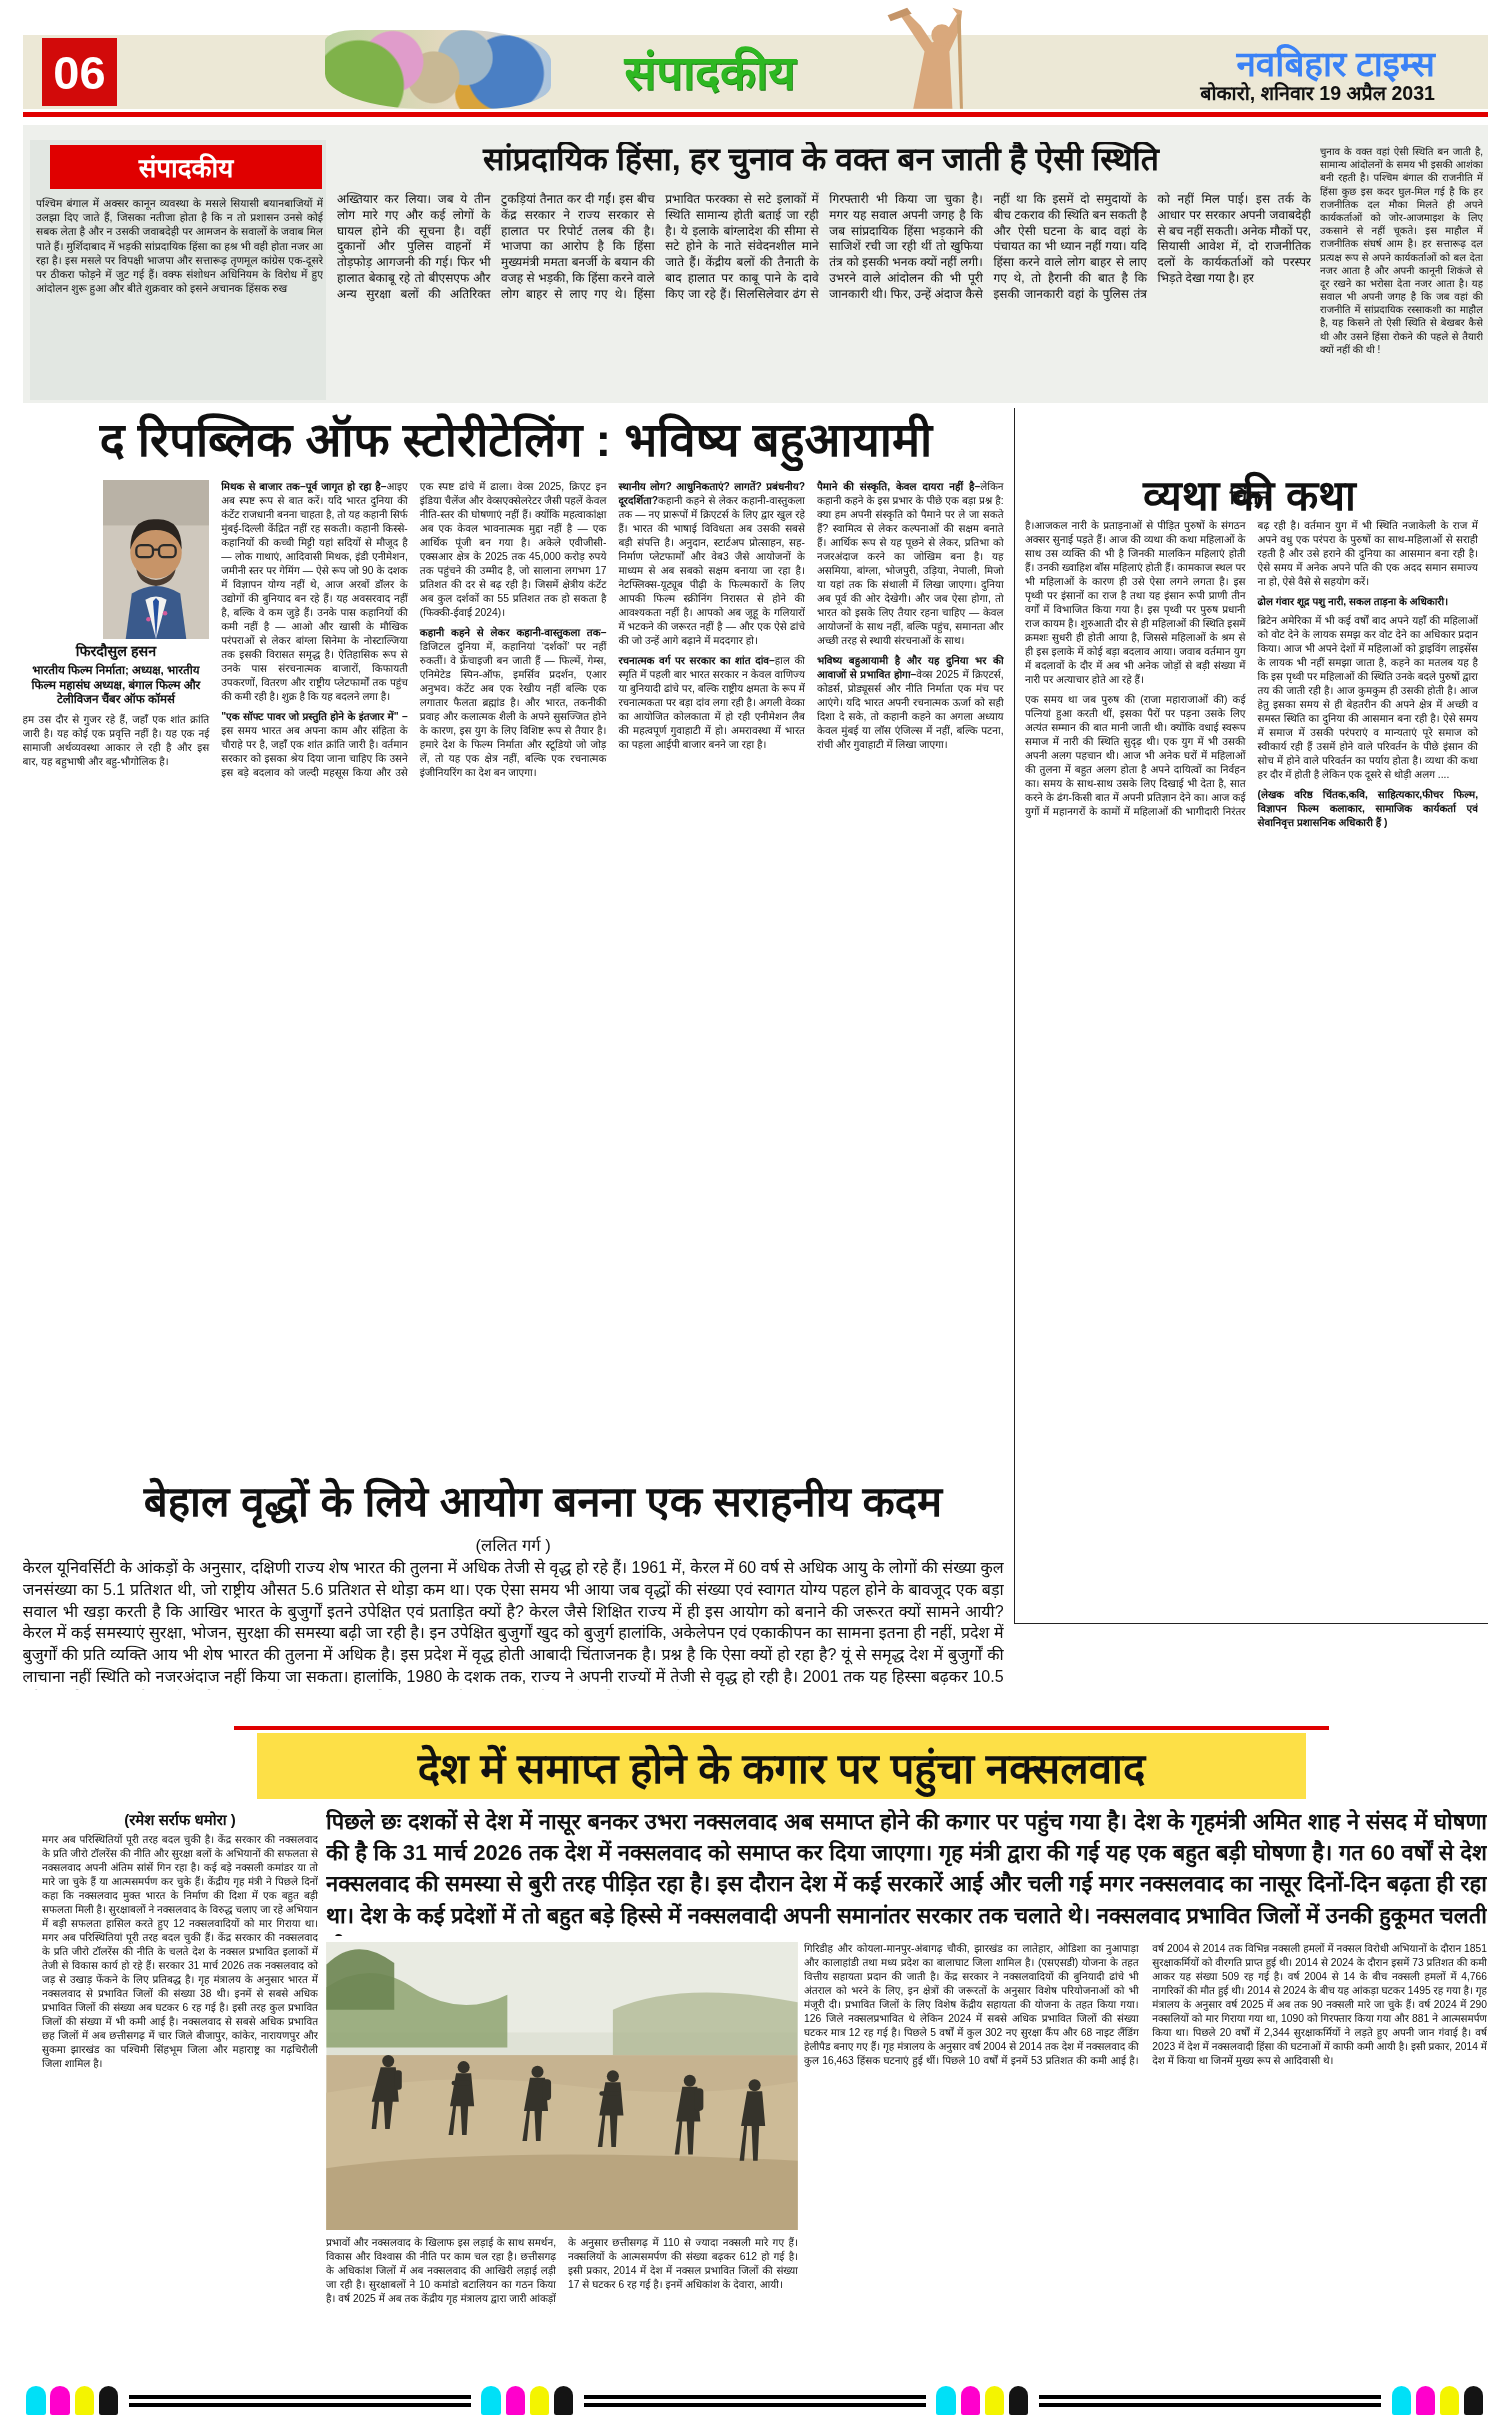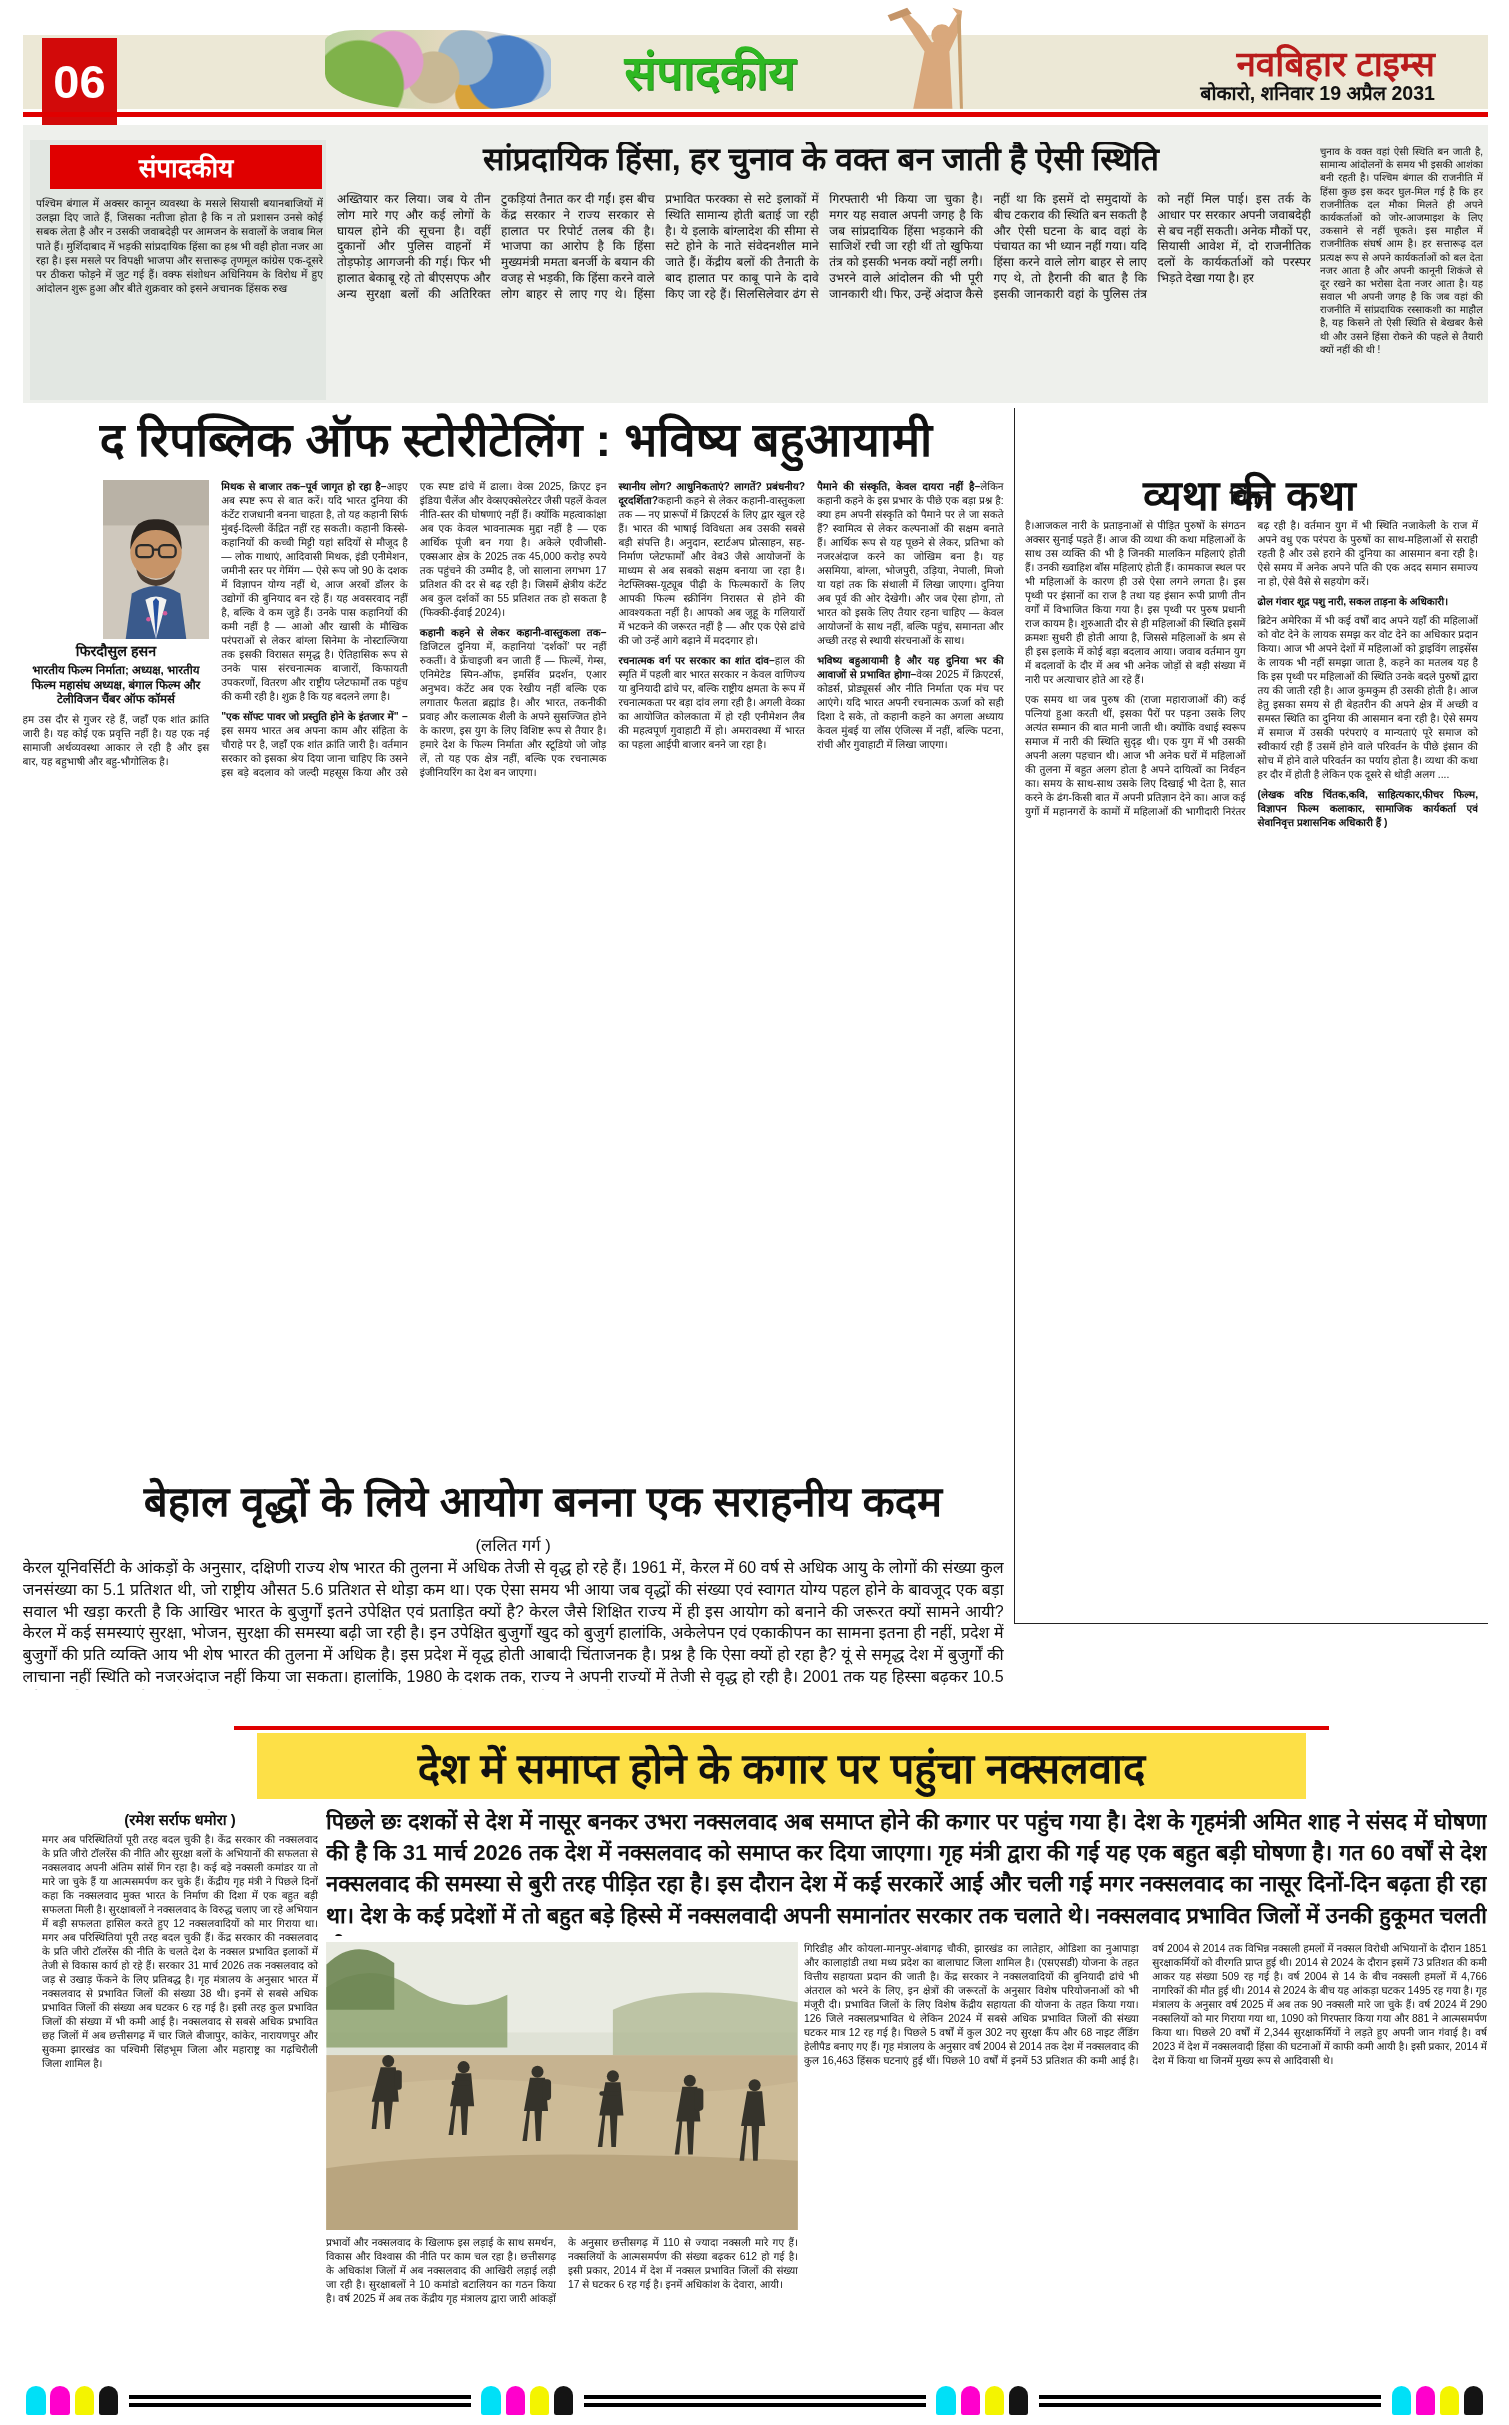--- a/index.html
+++ b/index.html
@@ -1,34 +1,34 @@
 <!DOCTYPE html>
 <html style="font-size:12px"><head>
 <meta charset="utf-8">
 <style>
   html,body{margin:0;padding:0;}
   body{width:1510px;height:2426px;position:relative;background:#ffffff;
        font-family:"Liberation Sans","DejaVu Sans",sans-serif;color:#111;overflow:hidden;}
   .abs{position:absolute;}
   
   .hdr-band{left:22.6px;top:35px;width:1465px;height:74px;background:#ece8d6;}
-  .pagenum{left:42px;top:38px;width:75px;height:87px;background:#d20a0a;color:#fff;
+  .pagenum{left:42px;top:38px;width:75px;height:68px;background:#d20a0a;color:#fff;
            font-weight:bold;font-size:47px;display:flex;align-items:center;justify-content:center;}
   .collage{left:325px;top:30px;width:226px;height:79px;border-radius:14% 40% 30% 45%;
            background:
              radial-gradient(circle at 15% 70%,#7fb24a 0 22%,transparent 23%),
              radial-gradient(circle at 30% 40%,#e09ccb 0 18%,transparent 19%),
              radial-gradient(circle at 48% 60%,#c8b894 0 20%,transparent 21%),
              radial-gradient(circle at 62% 35%,#9db6c8 0 18%,transparent 19%),
              radial-gradient(circle at 80% 55%,#4a7fc4 0 20%,transparent 21%),
              radial-gradient(circle at 70% 80%,#d9a33b 0 16%,transparent 17%),
              linear-gradient(90deg,#bcd3a0,#e8d9c2 60%,#aac4de);}
   .section-title{left:574px;top:39px;width:272px;text-align:center;color:#2eb822;
                  font-size:47px;font-weight:bold;text-shadow:0.8px 0.8px 0 #1a7a12;}
-  .masthead{left:1080px;top:39px;width:355px;text-align:right;color:#b91c1c;
+  .masthead{left:1080px;top:39px;width:355px;text-align:right;color:#3b82f6;
             font-size:35px;font-weight:bold;}
   .dateline{left:1080px;top:79px;width:355px;text-align:right;color:#111;
             font-size:19.6px;font-weight:bold;}
   .redrule{left:22.6px;top:112px;width:1465px;height:4.5px;background:#e00000;}
   
   .top-panel{left:22.6px;top:125px;width:1465px;height:278px;background:#eef0ec;}
   .edit-box{left:30px;top:140px;width:296px;height:260px;background:#e2e7e2;}
   .edit-bar{left:50px;top:145px;width:272px;height:44px;background:#e00000;color:#fff;
             display:flex;align-items:center;justify-content:center;font-size:26px;font-weight:bold;}
   .edit-text{left:36px;top:196px;width:287px;height:201px;font-size:10.6px;line-height:1.34;

